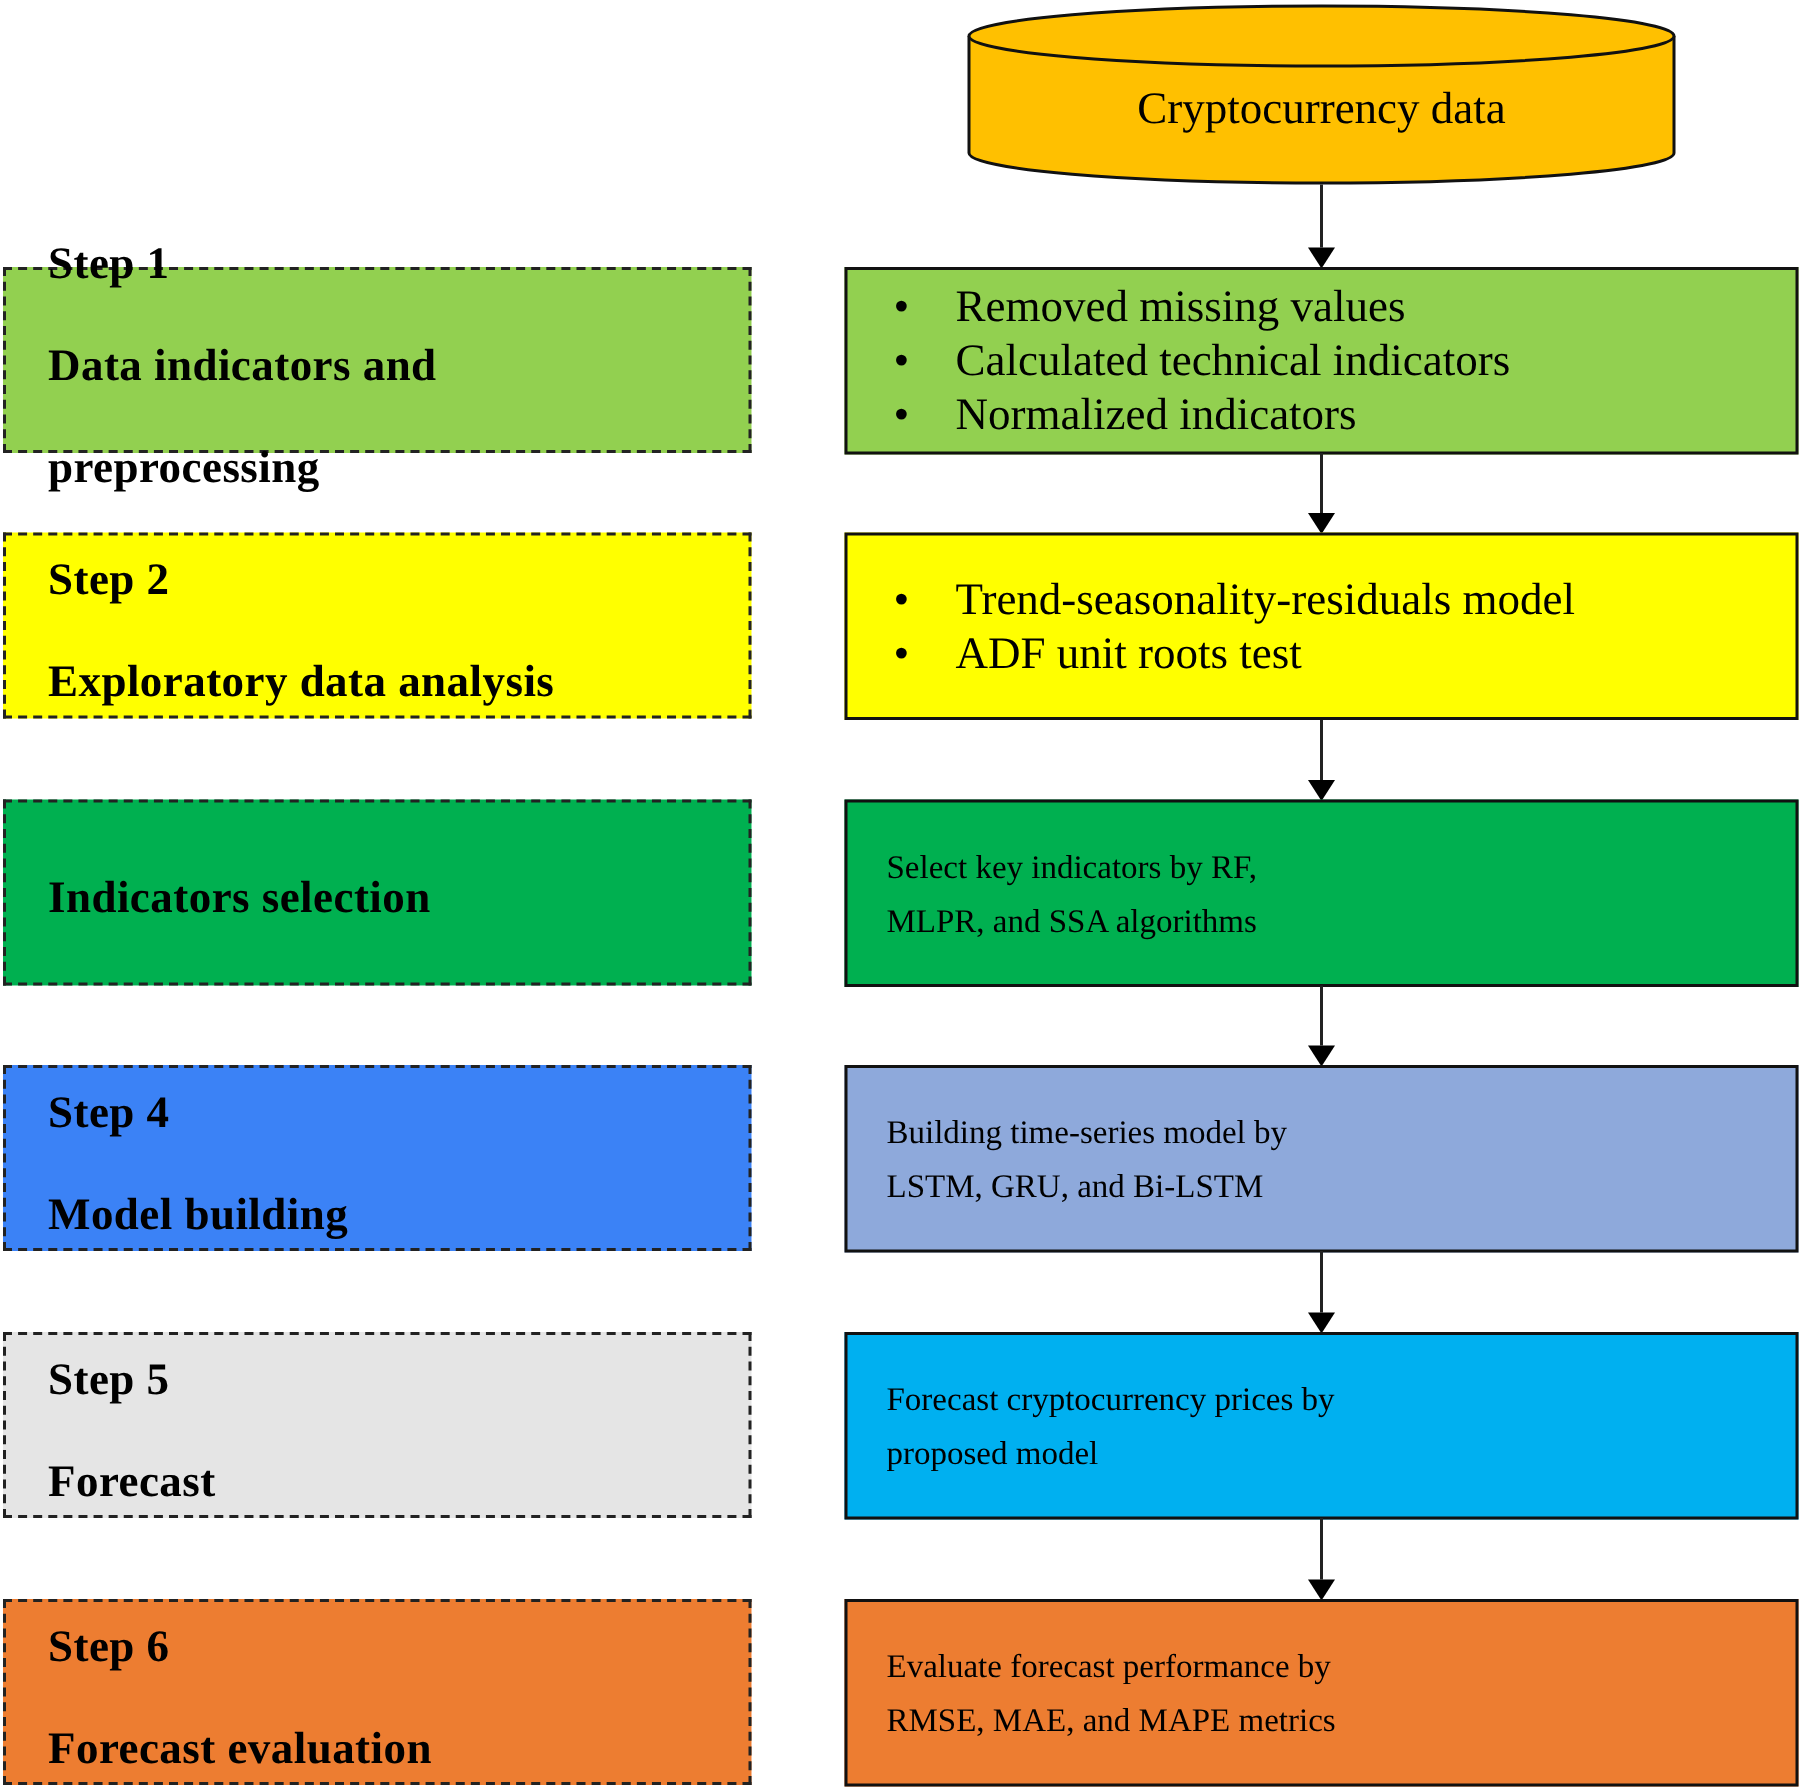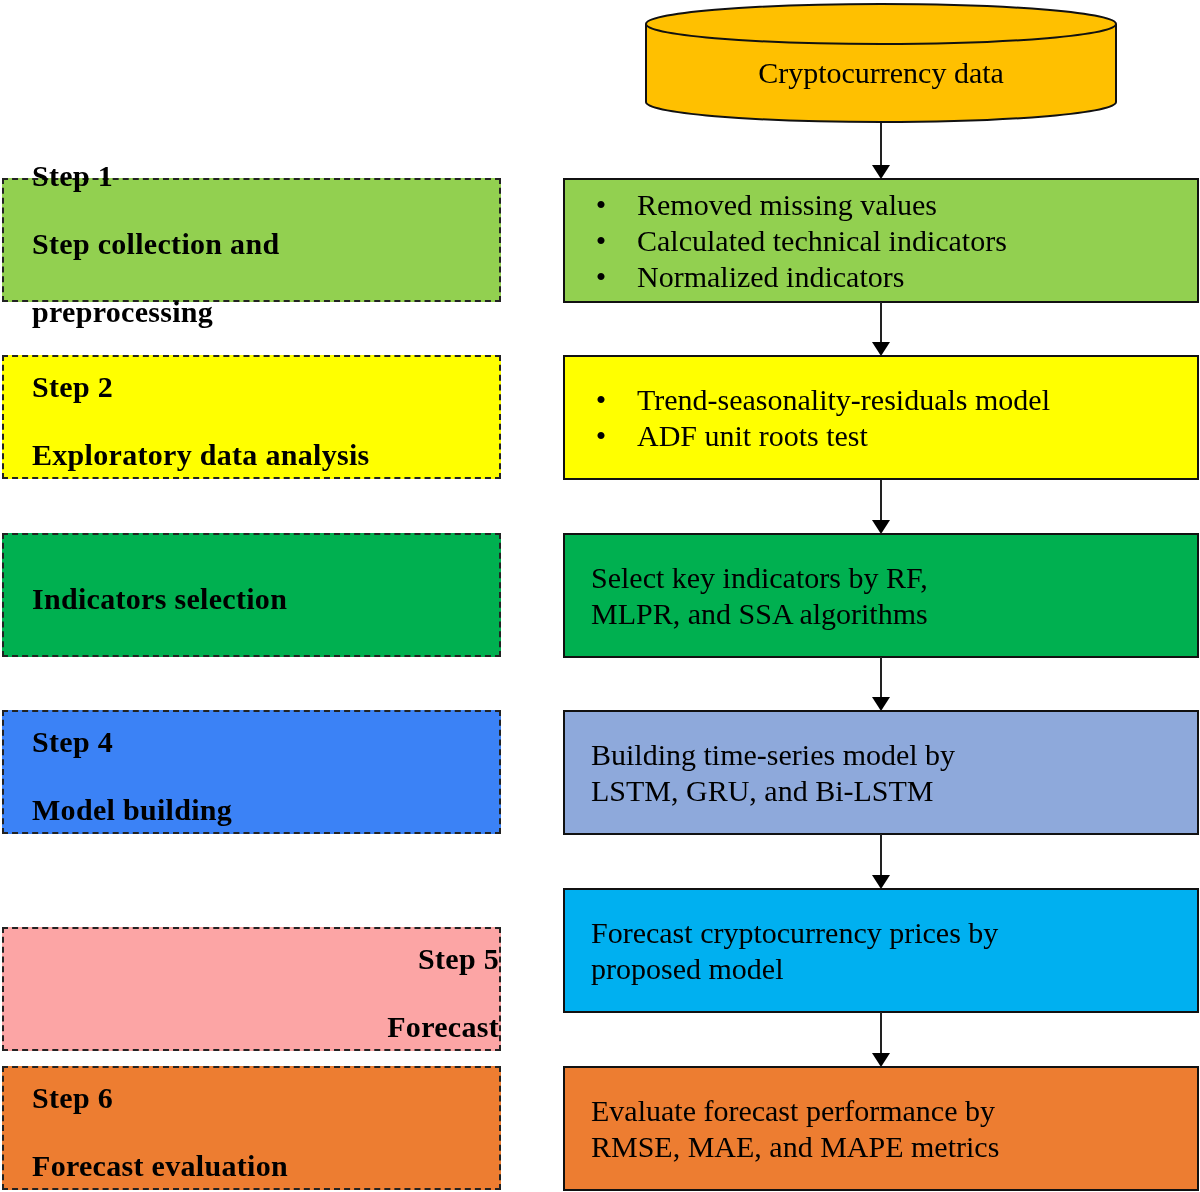--- a/index.html
+++ b/index.html
@@ -14,21 +14,21 @@
                  font-size: 30px; line-height: 38px; }
 
     
     .step-box { border: 2.5px dashed #222; left: 2px; width: 499px; height: 124px;
                 padding: 8px 0 0 28px; display: flex; flex-direction: column; justify-content: center; gap: 32px; }
     .step-box .t { font-weight: bold; font-size: 30px; line-height: 36px; letter-spacing: 0.3px; }
 
     
     .detail-box { border: 2.5px solid #111; left: 563px; width: 636px; height: 125px;
                   padding: 0 20px 0 26px; display: flex; flex-direction: column; justify-content: center; }
-    .detail-box .t { font-size: 30px; line-height: 36px; }
+    .detail-box .t { font-size: 22px; line-height: 36px; }
     .bullets { list-style: none; margin: 0; padding: 0; }
     .bullets li { position: relative; padding-left: 46px; font-size: 30px; line-height: 36px; }
     .bullets li .dot { position: absolute; left: 0; top: 0; width: 20px; text-align: center; }
 
     
     .arrow { position: absolute; left: 872px; width: 18px; }
     .arrow .shaft { position: absolute; left: 8px; top: 0; width: 1.5px; background: #222; }
     .arrow .head { position: absolute; left: 0; width: 0; height: 0;
                    border-left: 9px solid transparent; border-right: 9px solid transparent;
                    border-top: 14px solid #000; }
@@ -44,21 +44,21 @@
   <div id="cyl-label">Cryptocurrency data</div>
 </div>
 
 <div class="arrow" style="top:123px;height:56px;">
   <div class="shaft" style="height:42px;"></div>
     <div class="head" style="top:42px;"></div>
 </div>
 
 <div class="abs step-box serif" style="top:178px;background:#92D050;">
   <div class="t">Step 1</div>
-  <div class="t">Step collection and</div>
+  <div class="t">Data indicators and</div>
   <div class="t">preprocessing</div>
 </div>
 <div class="abs detail-box serif" style="top:178px;background:#92D050;">
   <ul class="bullets">
     <li><span class="dot">•</span><span>Removed missing values</span></li>
     <li><span class="dot">•</span><span>Calculated technical indicators</span></li>
     <li><span class="dot">•</span><span>Normalized indicators</span></li>
   </ul>
 </div>
 
@@ -103,21 +103,21 @@
 <div class="abs detail-box serif" style="top:710px;background:#8EA9DB;">
   <div class="t">Building time-series model by</div>
   <div class="t">LSTM, GRU, and Bi-LSTM</div>
 </div>
 
 <div class="arrow" style="top:834px;height:55px;">
   <div class="shaft" style="height:41px;"></div>
     <div class="head" style="top:41px;"></div>
 </div>
 
-<div class="abs step-box serif" style="top:927px;background:#fca5a5;text-align:right;">
+<div class="abs step-box serif" style="top:888px;background:#e5e5e5;">
   <div class="t">Step 5</div>
   <div class="t">Forecast</div>
 </div>
 <div class="abs detail-box serif" style="top:888px;background:#00B0F0;">
   <div class="t">Forecast cryptocurrency prices by</div>
   <div class="t">proposed model</div>
 </div>
 
 <div class="arrow" style="top:1012px;height:55px;">
   <div class="shaft" style="height:41px;"></div>

